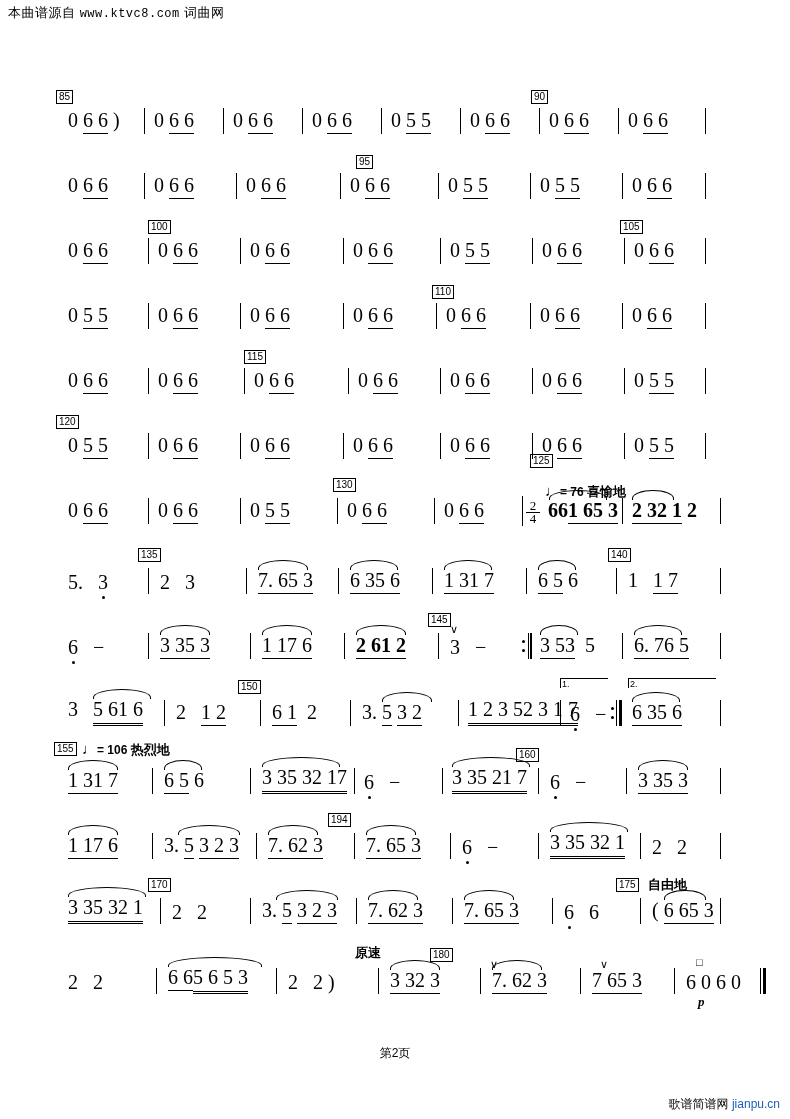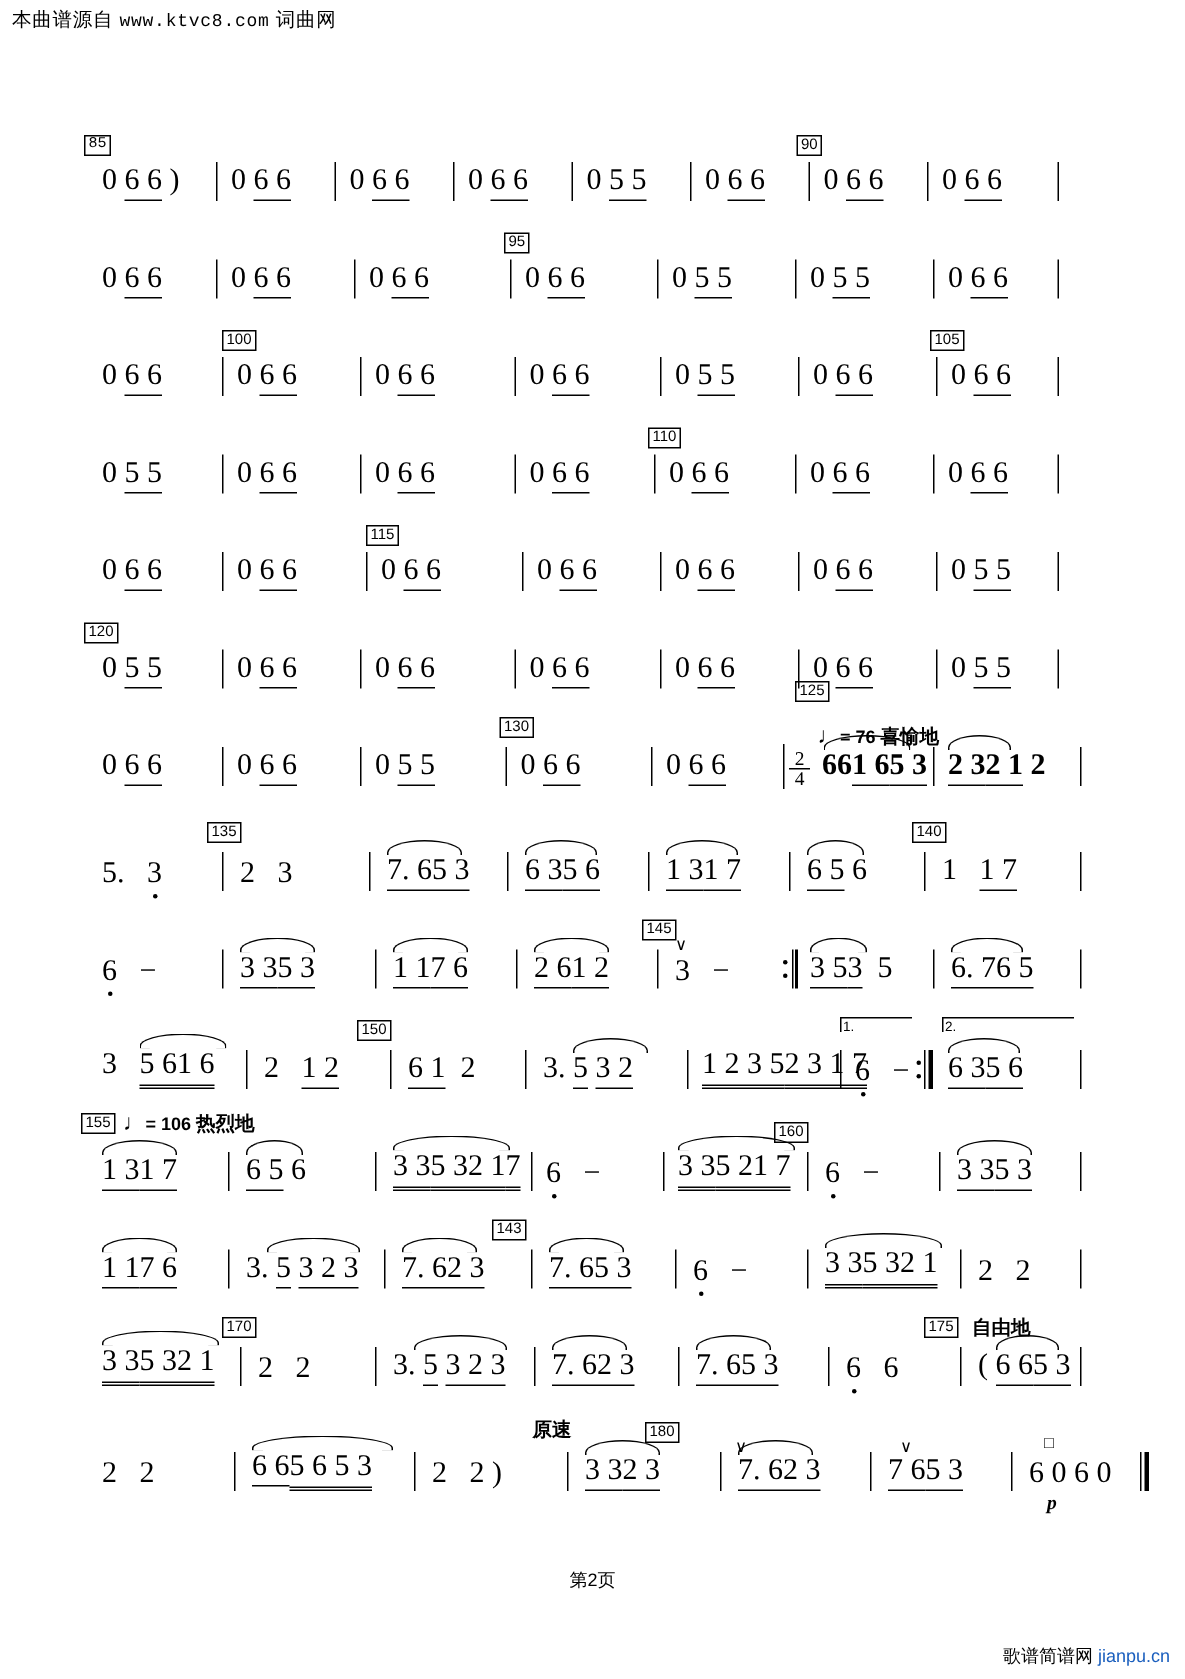--- a/index.html
+++ b/index.html
@@ -135,21 +135,21 @@
 
 <div class="header">
   <span>本曲谱源自</span>
   <span class="mono">www.ktvc8.com</span>
   <span>词曲网</span>
 </div>
 
 <div class="sheet">
 
   <div class="row" style="top:100px;">
-    <div class="num" style="left:-4px;top:-10px;font-family:Liberation Mono, monospace;">85</div>
+    <div class="num" style="left:-4px;top:-10px;">85</div>
     <div class="num" style="left:471px;top:-10px;">90</div>
 
     <div class="notes" style="left:8px;">0 <span class="u1">6&nbsp;6</span> )</div>
     <div class="bar" style="left:84px;"></div>
     <div class="notes" style="left:94px;">0 <span class="u1">6&nbsp;6</span></div>
     <div class="bar" style="left:163px;"></div>
     <div class="notes" style="left:173px;">0 <span class="u1">6&nbsp;6</span></div>
     <div class="bar" style="left:242px;"></div>
     <div class="notes" style="left:252px;">0 <span class="u1">6&nbsp;6</span></div>
     <div class="bar" style="left:321px;"></div>
@@ -157,21 +157,21 @@
     <div class="bar" style="left:400px;"></div>
     <div class="notes" style="left:410px;">0 <span class="u1">6&nbsp;6</span></div>
     <div class="bar" style="left:479px;"></div>
     <div class="notes" style="left:489px;">0 <span class="u1">6&nbsp;6</span></div>
     <div class="bar" style="left:558px;"></div>
     <div class="notes" style="left:568px;">0 <span class="u1">6&nbsp;6</span></div>
     <div class="bar" style="left:645px;"></div>
   </div>
 
   <div class="row" style="top:165px;">
-    <div class="num" style="left:276px;top:-10px;">95</div>
+    <div class="num" style="left:296px;top:-10px;">95</div>
 
     <div class="notes" style="left:8px;">0 <span class="u1">6&nbsp;6</span></div>
     <div class="bar" style="left:84px;"></div>
     <div class="notes" style="left:94px;">0 <span class="u1">6&nbsp;6</span></div>
     <div class="bar" style="left:176px;"></div>
     <div class="notes" style="left:186px;">0 <span class="u1">6&nbsp;6</span></div>
     <div class="bar" style="left:280px;"></div>
     <div class="notes" style="left:290px;">0 <span class="u1">6&nbsp;6</span></div>
     <div class="bar" style="left:378px;"></div>
     <div class="notes" style="left:388px;">0 <span class="u1">5&nbsp;5</span></div>
@@ -353,21 +353,21 @@
     </div>
     <div class="bar" style="left:190px;"></div>
     <div class="notes" style="left:202px;">
       <span style="position:relative;">
         <span class="slur" style="width:48px;left:0;"></span>
         <span class="u1">1&nbsp;1</span><span class="u1">7&nbsp;6</span>
       </span>
     </div>
     <div class="bar" style="left:284px;"></div>
     <div class="notes" style="left:296px;">
-      <span style="position:relative;">
+      <span style="position:relative;font-weight:bold;">
         <span class="slur" style="width:48px;left:0;"></span>
         <span class="u1">2&nbsp;6</span><span class="u1">1&nbsp;2</span>
       </span>
     </div>
     <div class="bar" style="left:378px;"></div>
     <div class="notes" style="left:390px;">3&nbsp;&nbsp;&nbsp;−</div>
     <div class="repeat repeat-l" style="left:466px;">
       <div class="thick"></div>
         <div class="thin"></div>
         <div class="d1"></div>
@@ -477,21 +477,21 @@
     <div class="notes" style="left:578px;">
       <span style="position:relative;">
         <span class="slur" style="width:48px;left:0;"></span>
         <span class="u1">3&nbsp;3</span><span class="u1">5&nbsp;3</span>
       </span>
     </div>
     <div class="bar" style="left:660px;"></div>
   </div>
 
   <div class="row" style="top:825px;">
-    <div class="num" style="left:268px;top:-12px;">143</div>
+    <div class="num" style="left:268px;top:-12px;">194</div>
 
     <div class="notes" style="left:8px;">
       <span style="position:relative;">
         <span class="slur" style="width:48px;left:0;"></span>
         <span class="u1">1&nbsp;1</span><span class="u1">7&nbsp;6</span>
       </span>
     </div>
     <div class="bar" style="left:92px;"></div>
     <div class="notes" style="left:104px;">
       <span style="position:relative;">

